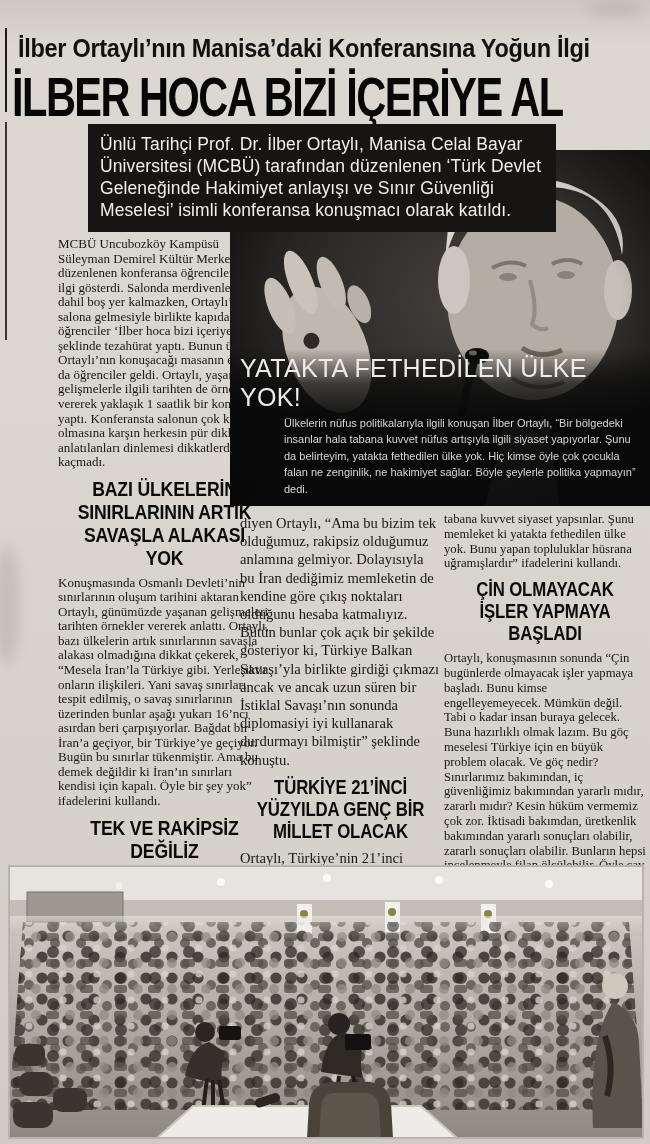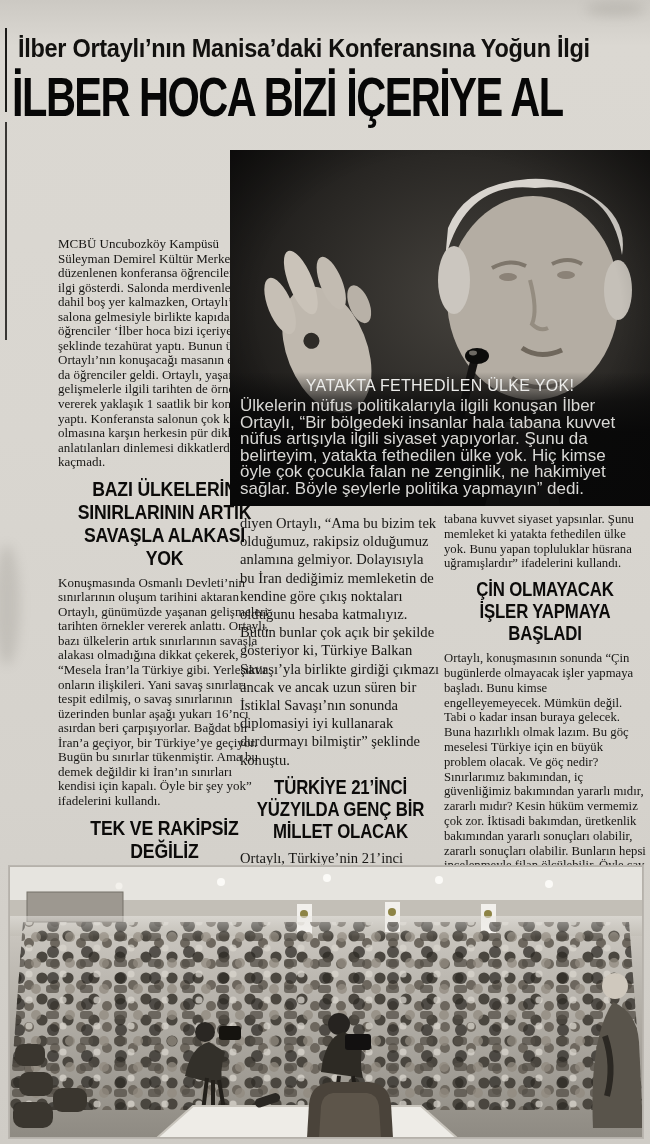--- a/index.html
+++ b/index.html
@@ -53,26 +53,26 @@
   }
   .photo-top svg{display:block;}
   .caption{
     position:absolute;left:0;right:0;bottom:0;
     padding:5px 10px 9px 10px;
     background:linear-gradient(180deg,rgba(10,10,10,0) 0%,rgba(10,10,10,.72) 22%,rgba(8,8,8,.95) 45%);
     z-index:3;
   }
   .caption-title{
     font-family:"Liberation Sans",sans-serif;
-    font-size:16px;font-weight:400;color:#ececea;
-    letter-spacing:.3px;margin-bottom:3px;text-align:center;
+    font-size:25px;font-weight:400;color:#ececea;
+    letter-spacing:.3px;margin-bottom:3px;
   }
   .caption-text{
     font-family:"Liberation Sans",sans-serif;
-    font-size:17px;line-height:16.5px;color:#d9d8d5;
+    font-size:11px;line-height:16.5px;color:#d9d8d5;margin-left:44px;
   }
 
   
   .col{position:absolute;z-index:1;}
   .col p{margin:0 0 6px 0;}
   .col1{left:14px;top:237px;width:213px;font-size:13px;line-height:14.55px;margin-left:44px;}
   .col2{left:240px;top:514px;width:201px;font-size:14.6px;line-height:18.2px;}
   .col3{left:444px;top:512px;width:202px;font-size:12.7px;line-height:14.8px;}
   .subhead{
     font-family:"Liberation Sans",sans-serif;
@@ -149,20 +149,21 @@
       <ellipse cx="247" cy="206" rx="12" ry="8" fill="#0c0c0b"></ellipse>
       <ellipse cx="243" cy="203" rx="4" ry="2.4" fill="#6e6a64"></ellipse>
       <rect width="420" height="356" fill="url(#vg)"></rect>
     </svg>
     <div class="caption">
       <div class="caption-title">YATAKTA FETHEDİLEN ÜLKE YOK!</div>
       <div class="caption-text">Ülkelerin nüfus politikalarıyla ilgili konuşan İlber Ortaylı, “Bir bölgedeki insanlar hala tabana kuvvet nüfus artışıyla ilgili siyaset yapıyorlar. Şunu da belirteyim, yatakta fethedilen ülke yok. Hiç kimse öyle çok çocukla falan ne zenginlik, ne hakimiyet sağlar. Böyle şeylerle politika yapmayın” dedi.</div>
     </div>
   </div>
 
+  <div class="lead-box">Ünlü Tarihçi Prof. Dr. İlber Ortaylı, Manisa Celal Bayar Üniversitesi (MCBÜ) tarafından düzenlenen ‘Türk Devlet Geleneğinde Hakimiyet anlayışı ve Sınır Güvenliği Meselesi’ isimli konferansa konuşmacı olarak katıldı.</div>
 
   <div class="col col1">
     <p>MCBÜ Uncubozköy Kampüsü Süleyman Demirel Kültür Merkezi’nde düzenlenen konferansa öğrenciler yoğun ilgi gösterdi. Salonda merdivenler de dahil boş yer kalmazken, Ortaylı’nın salona gelmesiyle birlikte kapıda kalan öğrenciler ‘İlber hoca bizi içeriye al’ şeklinde tezahürat yaptı. Bunun üzerine Ortaylı’nın konuşacağı masanın etrafına da öğrenciler geldi. Ortaylı, yaşanan gelişmelerle ilgili tarihten de örnekler vererek yaklaşık 1 saatlik bir konuşma yaptı. Konferansta salonun çok kalabalık olmasına karşın herkesin pür dikkat anlatılanları dinlemesi dikkatlerden kaçmadı.</p>
     <div class="subhead">BAZI ÜLKELERİN SINIRLARININ ARTIK SAVAŞLA ALAKASI YOK</div>
     <p>Konuşmasında Osmanlı Devleti’nin sınırlarının oluşum tarihini aktaran Ortaylı, günümüzde yaşanan gelişmeleri tarihten örnekler vererek anlattı. Ortaylı, bazı ülkelerin artık sınırlarının savaşla alakası olmadığına dikkat çekerek, “Mesela İran’la Türkiye gibi. Yerleşiktir onların ilişkileri. Yani savaş sınırları tespit edilmiş, o savaş sınırlarının üzerinden bunlar aşağı yukarı 16’ncı asırdan beri çarpışıyorlar. Bağdat bir İran’a geçiyor, bir Türkiye’ye geçiyor. Bugün bu sınırlar tükenmiştir. Ama bu demek değildir ki İran’ın sınırları kendisi için kapalı. Öyle bir şey yok” ifadelerini kullandı.</p>
     <div class="subhead">TEK VE RAKİPSİZ DEĞİLİZ</div>
     <p>“Şu ana kadar Ortadoğu devletlerinin içinde en üretimi yüksek, üretken olan memleket hiç şüphesiz ki Türkiye’dir.”</p>
   </div>
 
   <div class="col col2">

